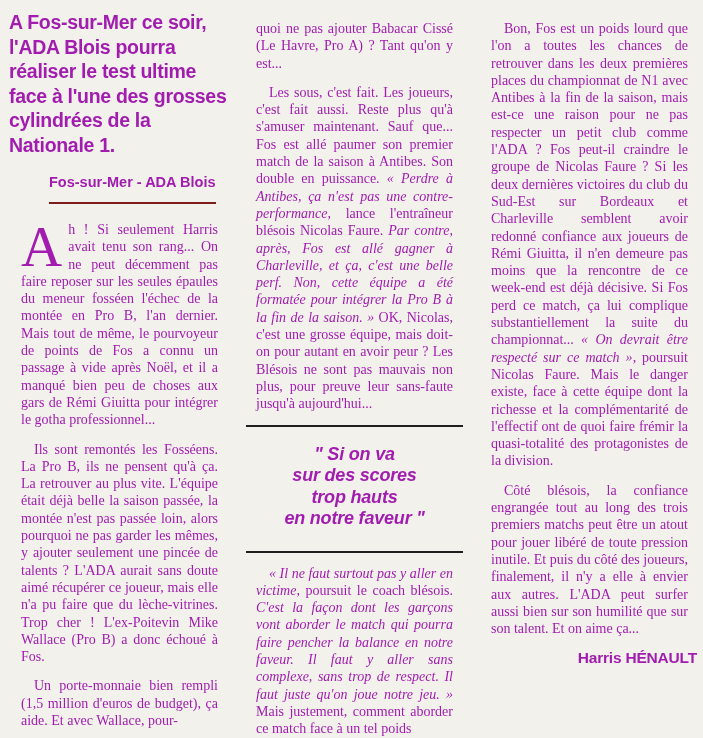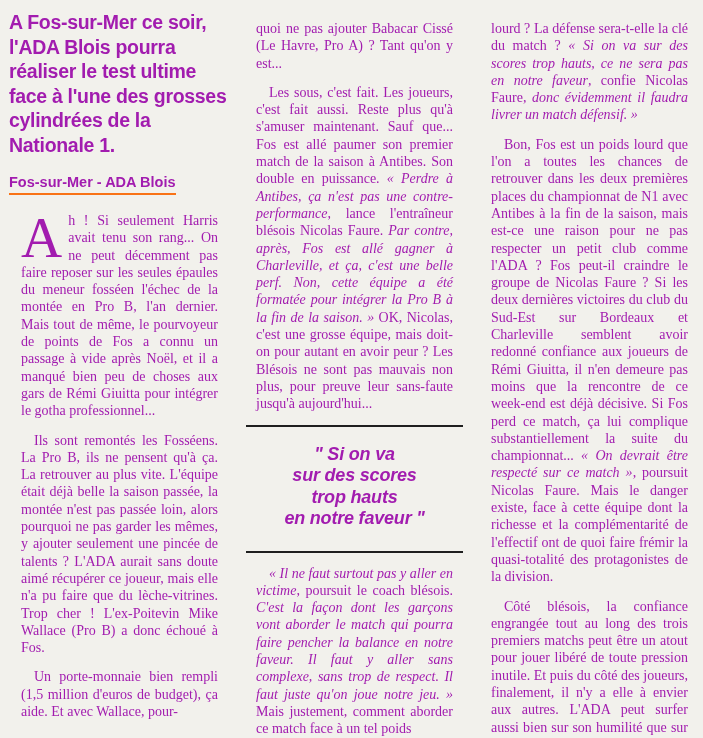--- a/index.html
+++ b/index.html
@@ -35,23 +35,24 @@
   
   .match-info {
     font-family: "Liberation Sans", sans-serif;
     font-weight: bold;
     font-size: 14.5px;
     line-height: 20px;
     margin: 0 0 17px 0;
   }
   .mi-line {
     display: inline-block;
-    border-bottom: 2px solid #f97316;
-    padding-bottom: 1px;
+    border-bottom: 2px solid #7f1d1d;
+    padding-bottom: 10px;
     min-width: 147px;
+    margin-left: 40px;
   }
   
   .body-text p {
     margin: 12px;
     font-family: "Liberation Serif", serif;
     font-size: 14px;
     line-height: 17.3px;
     text-align: justify;
     hyphens: auto;
     -webkit-hyphens: auto;
@@ -113,19 +114,18 @@
           <div>" Si on va</div>
           <div>sur des scores</div>
           <div>trop hauts</div>
           <div>en notre faveur "</div>
         </div>
         <p class="indent"><span class="run-i">« Il ne faut surtout pas y aller en victime</span><span>, poursuit le coach blésois. </span><span class="run-i">C'est la façon dont les garçons vont aborder le match qui pourra faire pencher la balance en notre faveur. Il faut y aller sans complexe, sans trop de respect. Il faut juste qu'on joue notre jeu. »</span><span> Mais justement, comment aborder ce match face à un tel poids</span></p>
       </div>
   </div>
   <div class="col">
     <div class="body-text">
-        <p><span>lourd ? La défense sera-t-elle la clé du match ? </span><span class="run-i">« Si on va sur des scores trop hauts, ce ne sera pas en notre faveur</span><span>, confie Nicolas Faure, </span><span class="run-i">donc évidemment il faudra livrer un match défensif. »</span></p>
         <p class="indent"><span>Bon, Fos est un poids lourd que l'on a toutes les chances de retrouver dans les deux premières places du championnat de N1 avec Antibes à la fin de la saison, mais est-ce une raison pour ne pas respecter un petit club comme l'ADA ? Fos peut-il craindre le groupe de Nicolas Faure ? Si les deux dernières victoires du club du Sud-Est sur Bordeaux et Charleville semblent avoir redonné confiance aux joueurs de Rémi Giuitta, il n'en demeure pas moins que la rencontre de ce week-end est déjà décisive. Si Fos perd ce match, ça lui complique substantiellement la suite du championnat... </span><span class="run-i">« On devrait être respecté sur ce match »</span><span>, poursuit Nicolas Faure. Mais le danger existe, face à cette équipe dont la richesse et la complémentarité de l'effectif ont de quoi faire frémir la quasi-totalité des protagonistes de la division.</span></p>
         <p class="indent"><span>Côté blésois, la confiance engrangée tout au long des trois premiers matchs peut être un atout pour jouer libéré de toute pression inutile. Et puis du côté des joueurs, finalement, il n'y a elle à envier aux autres. L'ADA peut surfer aussi bien sur son humilité que sur son talent. Et on aime ça...</span></p>
         <div class="byline">Harris HÉNAULT</div>
       </div>
   </div>
 </div>
 
 </body></html>

